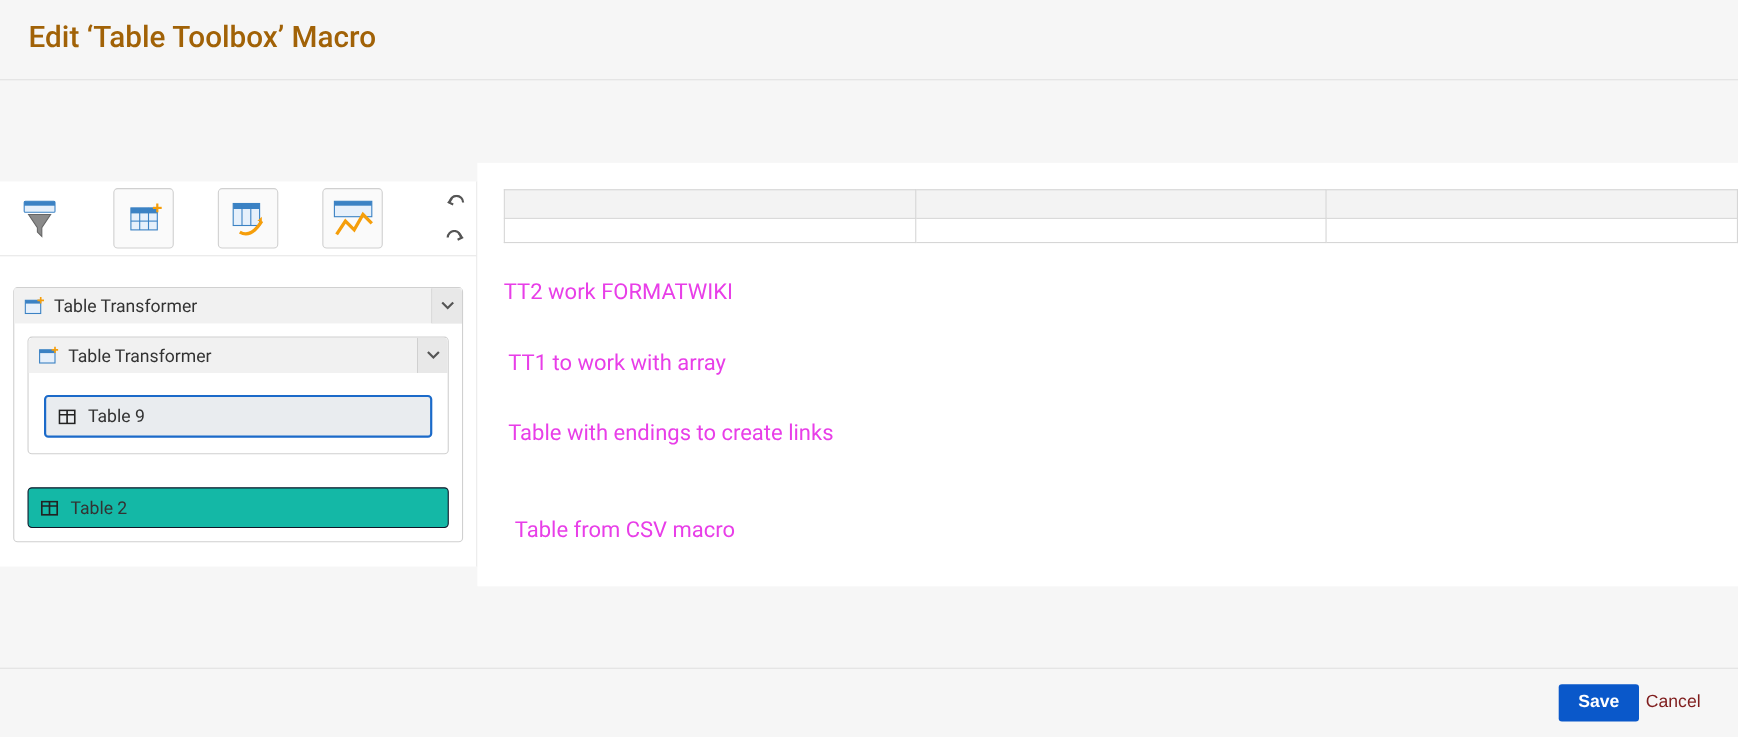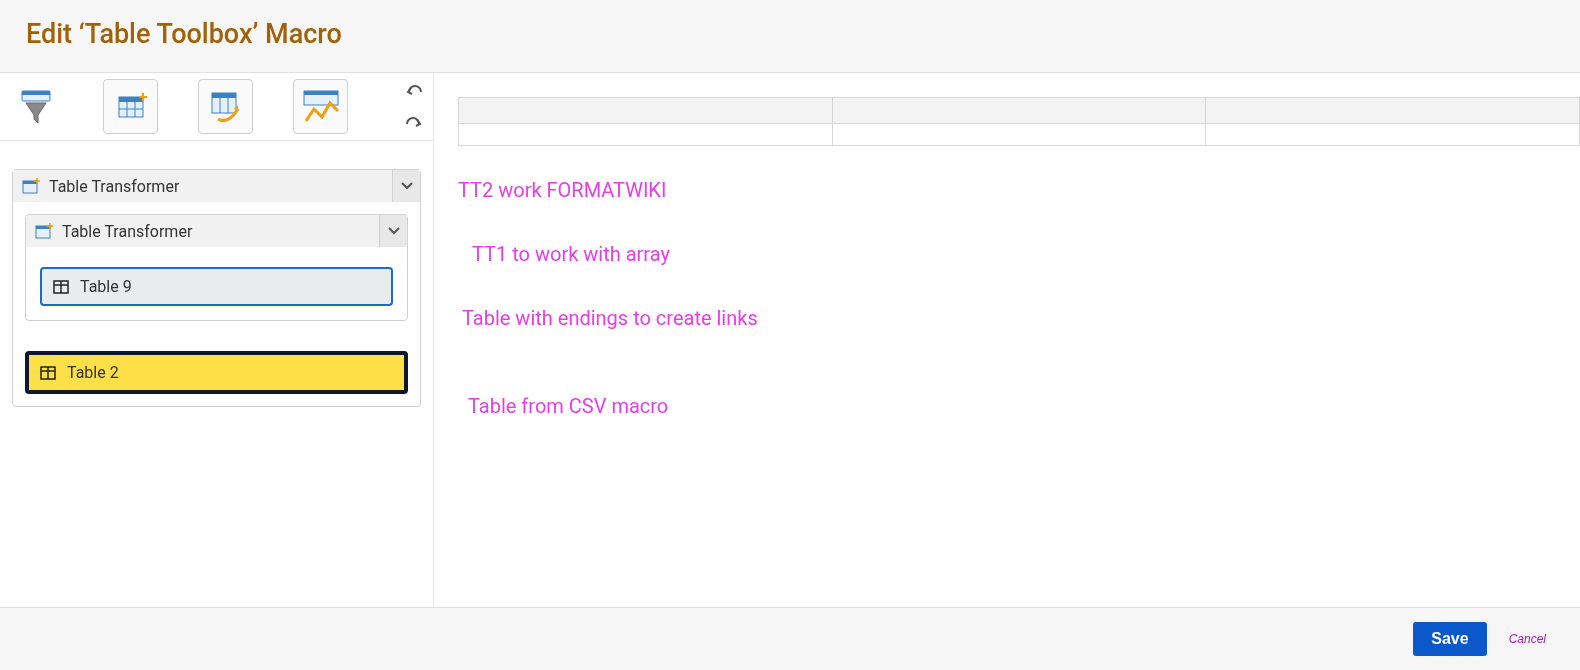--- a/index.html
+++ b/index.html
@@ -4,21 +4,21 @@
 <style>
   * { box-sizing: border-box; }
   html, body { margin: 0; padding: 0; font-family: -apple-system, BlinkMacSystemFont, "Segoe UI", Roboto, "Helvetica Neue", Arial, sans-serif; }
   body { width: 1580px; height: 670px; background: #f6f6f6; display: flex; flex-direction: column; overflow: hidden; }
 
   
   .header { padding: 18px 26px 22px; border-bottom: 1px solid #e0e0e0; background: #f6f6f6; }
   .header h1 { margin: 0; font-size: 27px; font-weight: 500; color: #a16207; }
 
   
-  .main { display: flex; flex: 1; min-height: 0; }
+  .main { display: flex; flex: 1; min-height: 0; align-items: center; }
 
   
   .sidebar { width: 434px; background: #fff; border-right: 1px solid #e6e6e6; display: flex; flex-direction: column; }
   .toolbar-row { display: flex; align-items: flex-start; padding: 6px 8px; gap: 0; border-bottom: 1px solid #e6e6e6; }
   .tool-btn { width: 55px; height: 55px; margin-right: 40px; display: inline-flex; align-items: center; justify-content: center; cursor: pointer; border-radius: 4px; }
   .tool-btn.boxed { border: 1px solid #d0d0d0; background: #fafafa; }
   .tool-btn:last-of-type { margin-right: 10px; }
   .undo-redo { display: flex; flex-direction: column; gap: 14px; margin-left: auto; padding-top: 4px; }
   .small-btn { width: 22px; height: 18px; display: inline-flex; align-items: center; justify-content: center; cursor: pointer; color: #555; border-radius: 3px; }
 
@@ -29,42 +29,42 @@
   .tree-header.with-dropdown { padding-right: 32px; }
   .tree-header .tree-label { font-size: 16px; color: #333; margin-left: 8px; }
   .tree-header .icon-slot { width: 20px; height: 20px; display: inline-flex; align-items: center; justify-content: center; }
   .tree-dropdown-btn { position: absolute; right: 0; top: 0; bottom: 0; width: 28px; display: flex; align-items: center; justify-content: center; background: #e8e8e8; border-left: 1px solid #d0d0d0; cursor: pointer; border-top-right-radius: 4px; }
   .tree-body { padding: 12px; }
 
   .tree-node.inner { border: 1px solid #d0d0d0; border-radius: 4px; }
   .tree-node.inner .tree-header { background: #f1f1f1; border-top-left-radius: 4px; border-top-right-radius: 4px; }
   .tree-node.inner .tree-body { padding: 14px; }
 
-  .table-item { display: flex; align-items: center; background: #fde047; border: 4px solid #0f172a; border-radius: 4px; padding: 8px 10px; font-size: 16px; color: #333; cursor: pointer; }
+  .table-item { display: flex; align-items: center; background: #14b8a6; border: 1px solid #0f172a; border-radius: 4px; padding: 8px 10px; font-size: 16px; color: #333; cursor: pointer; }
   .table-item .icon-slot { width: 18px; height: 18px; margin-right: 10px; display: inline-flex; align-items: center; justify-content: center; }
   .table-item.selected { background: #e9ecef; border: 2px solid #1b6ac9; }
   .tree-body > .table-item { margin-top: 6px; }
 
   
   .preview { flex: 1; background: #fff; padding: 24px 0 0 24px; }
   .preview-table-wrap { margin-bottom: 32px; }
   .preview-table { border-collapse: collapse; width: 100%; }
   .preview-table th, .preview-table td { border: 1px solid #d6d6d6; height: 22px; }
   .preview-table thead th { background: #f3f3f3; height: 26px; }
   .annot-list { font-size: 20px; color: #e83ee8; line-height: 1.2; }
   .annot-list > div { margin-bottom: 40px; }
   .annot-list > div:nth-child(1) { margin-left: 0; }
-  .annot-list > div:nth-child(2) { margin-left: 14px; }
+  .annot-list > div:nth-child(2) { margin-left: 4px; }
   .annot-list > div:nth-child(3) { margin-left: 4px; }
   .annot-list > div:nth-child(4) { margin-top: 64px; margin-left: 10px; }
 
   
-  .footer { background: #f6f6f6; border-top: 1px solid #e0e0e0; padding: 14px 28px; display: flex; justify-content: flex-end; align-items: center; gap: 16px; }
+  .footer { background: #f6f6f6; border-top: 1px solid #e0e0e0; padding: 14px 28px; display: flex; justify-content: flex-end; align-items: center; }
   .btn-primary { background: #0a58ca; color: #fff; border: 0; border-radius: 3px; padding: 8px 18px; font-size: 16px; font-weight: 600; cursor: pointer; }
-  .btn-link { background: none; border: none; color: #a21caf; font-size: 12px; cursor: pointer; font-style: italic; }
+  .btn-link { background: none; border: none; color: #7f1d1d; font-size: 16px; cursor: pointer; }
 
   svg { display: block; }
 </style>
 </head>
 <body>
 
 <div class="header">
   <h1>Edit ‘Table Toolbox’ Macro</h1>
 </div>
 

